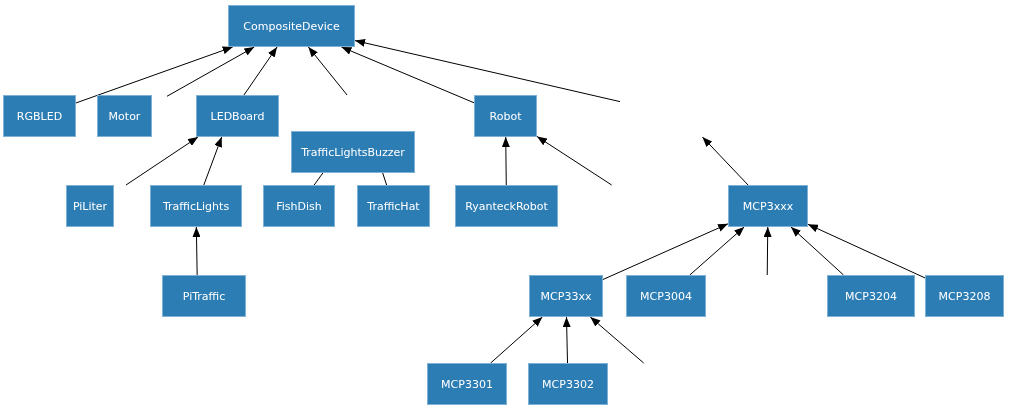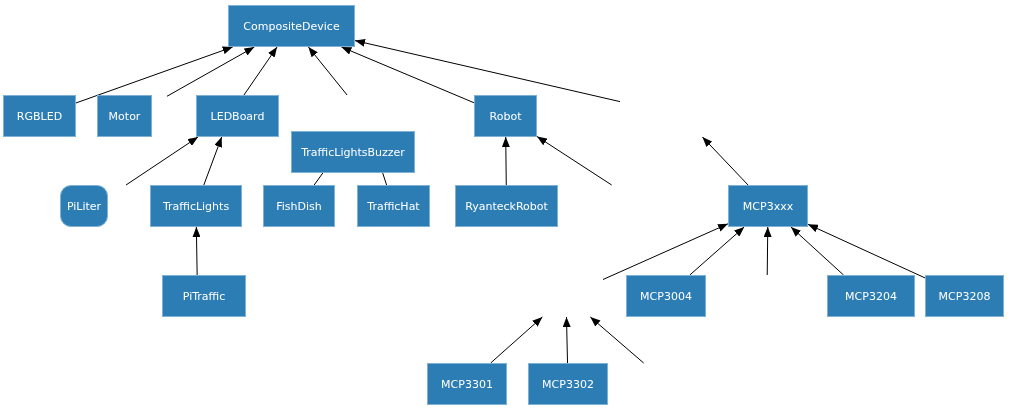--- a/index.html
+++ b/index.html
@@ -76,28 +76,29 @@
     </svg>
 
   <div class="node" style="left:228px; top:5px;   width:127px;">CompositeDevice</div>
 
   <div class="node" style="left:3px;   top:95px;  width:73px;">RGBLED</div>
   <div class="node" style="left:97px;  top:95px;  width:55px;">Motor</div>
   <div class="node" style="left:188px; top:95px;  width:83px;margin-left:8px;">LEDBoard</div>
   <div class="node" style="left:291px; top:95px;  width:124px;margin-top:36px;">TrafficLightsBuzzer</div>
   <div class="node" style="left:474px; top:95px;  width:63px;">Robot</div>
 
-  <div class="node" style="left:60px;  top:185px; width:48px;border-radius:11px;">PiLiter</div>
+  <div class="node" style="left:66px;  top:185px; width:48px;">PiLiter</div>
   <div class="node" style="left:150px; top:185px; width:92px;">TrafficLights</div>
   <div class="node" style="left:263px; top:185px; width:72px;">FishDish</div>
   <div class="node" style="left:357px; top:185px; width:73px;">TrafficHat</div>
   <div class="node" style="left:455px; top:185px; width:103px;">RyanteckRobot</div>
   <div class="node" style="left:728px; top:185px; width:80px;">MCP3xxx</div>
 
   <div class="node" style="left:162px; top:275px; width:84px;">PiTraffic</div>
+  <div class="node" style="left:529px; top:275px; width:74px;">MCP33xx</div>
   <div class="node" style="left:626px; top:275px; width:80px;">MCP3004</div>
   <div class="node" style="left:827px; top:275px; width:88px;">MCP3204</div>
   <div class="node" style="left:925px; top:275px; width:79px;">MCP3208</div>
 
   <div class="node" style="left:427px; top:363px; width:80px;">MCP3301</div>
   <div class="node" style="left:528px; top:363px; width:80px;">MCP3302</div>
 
 </div>
 
 </body></html>

